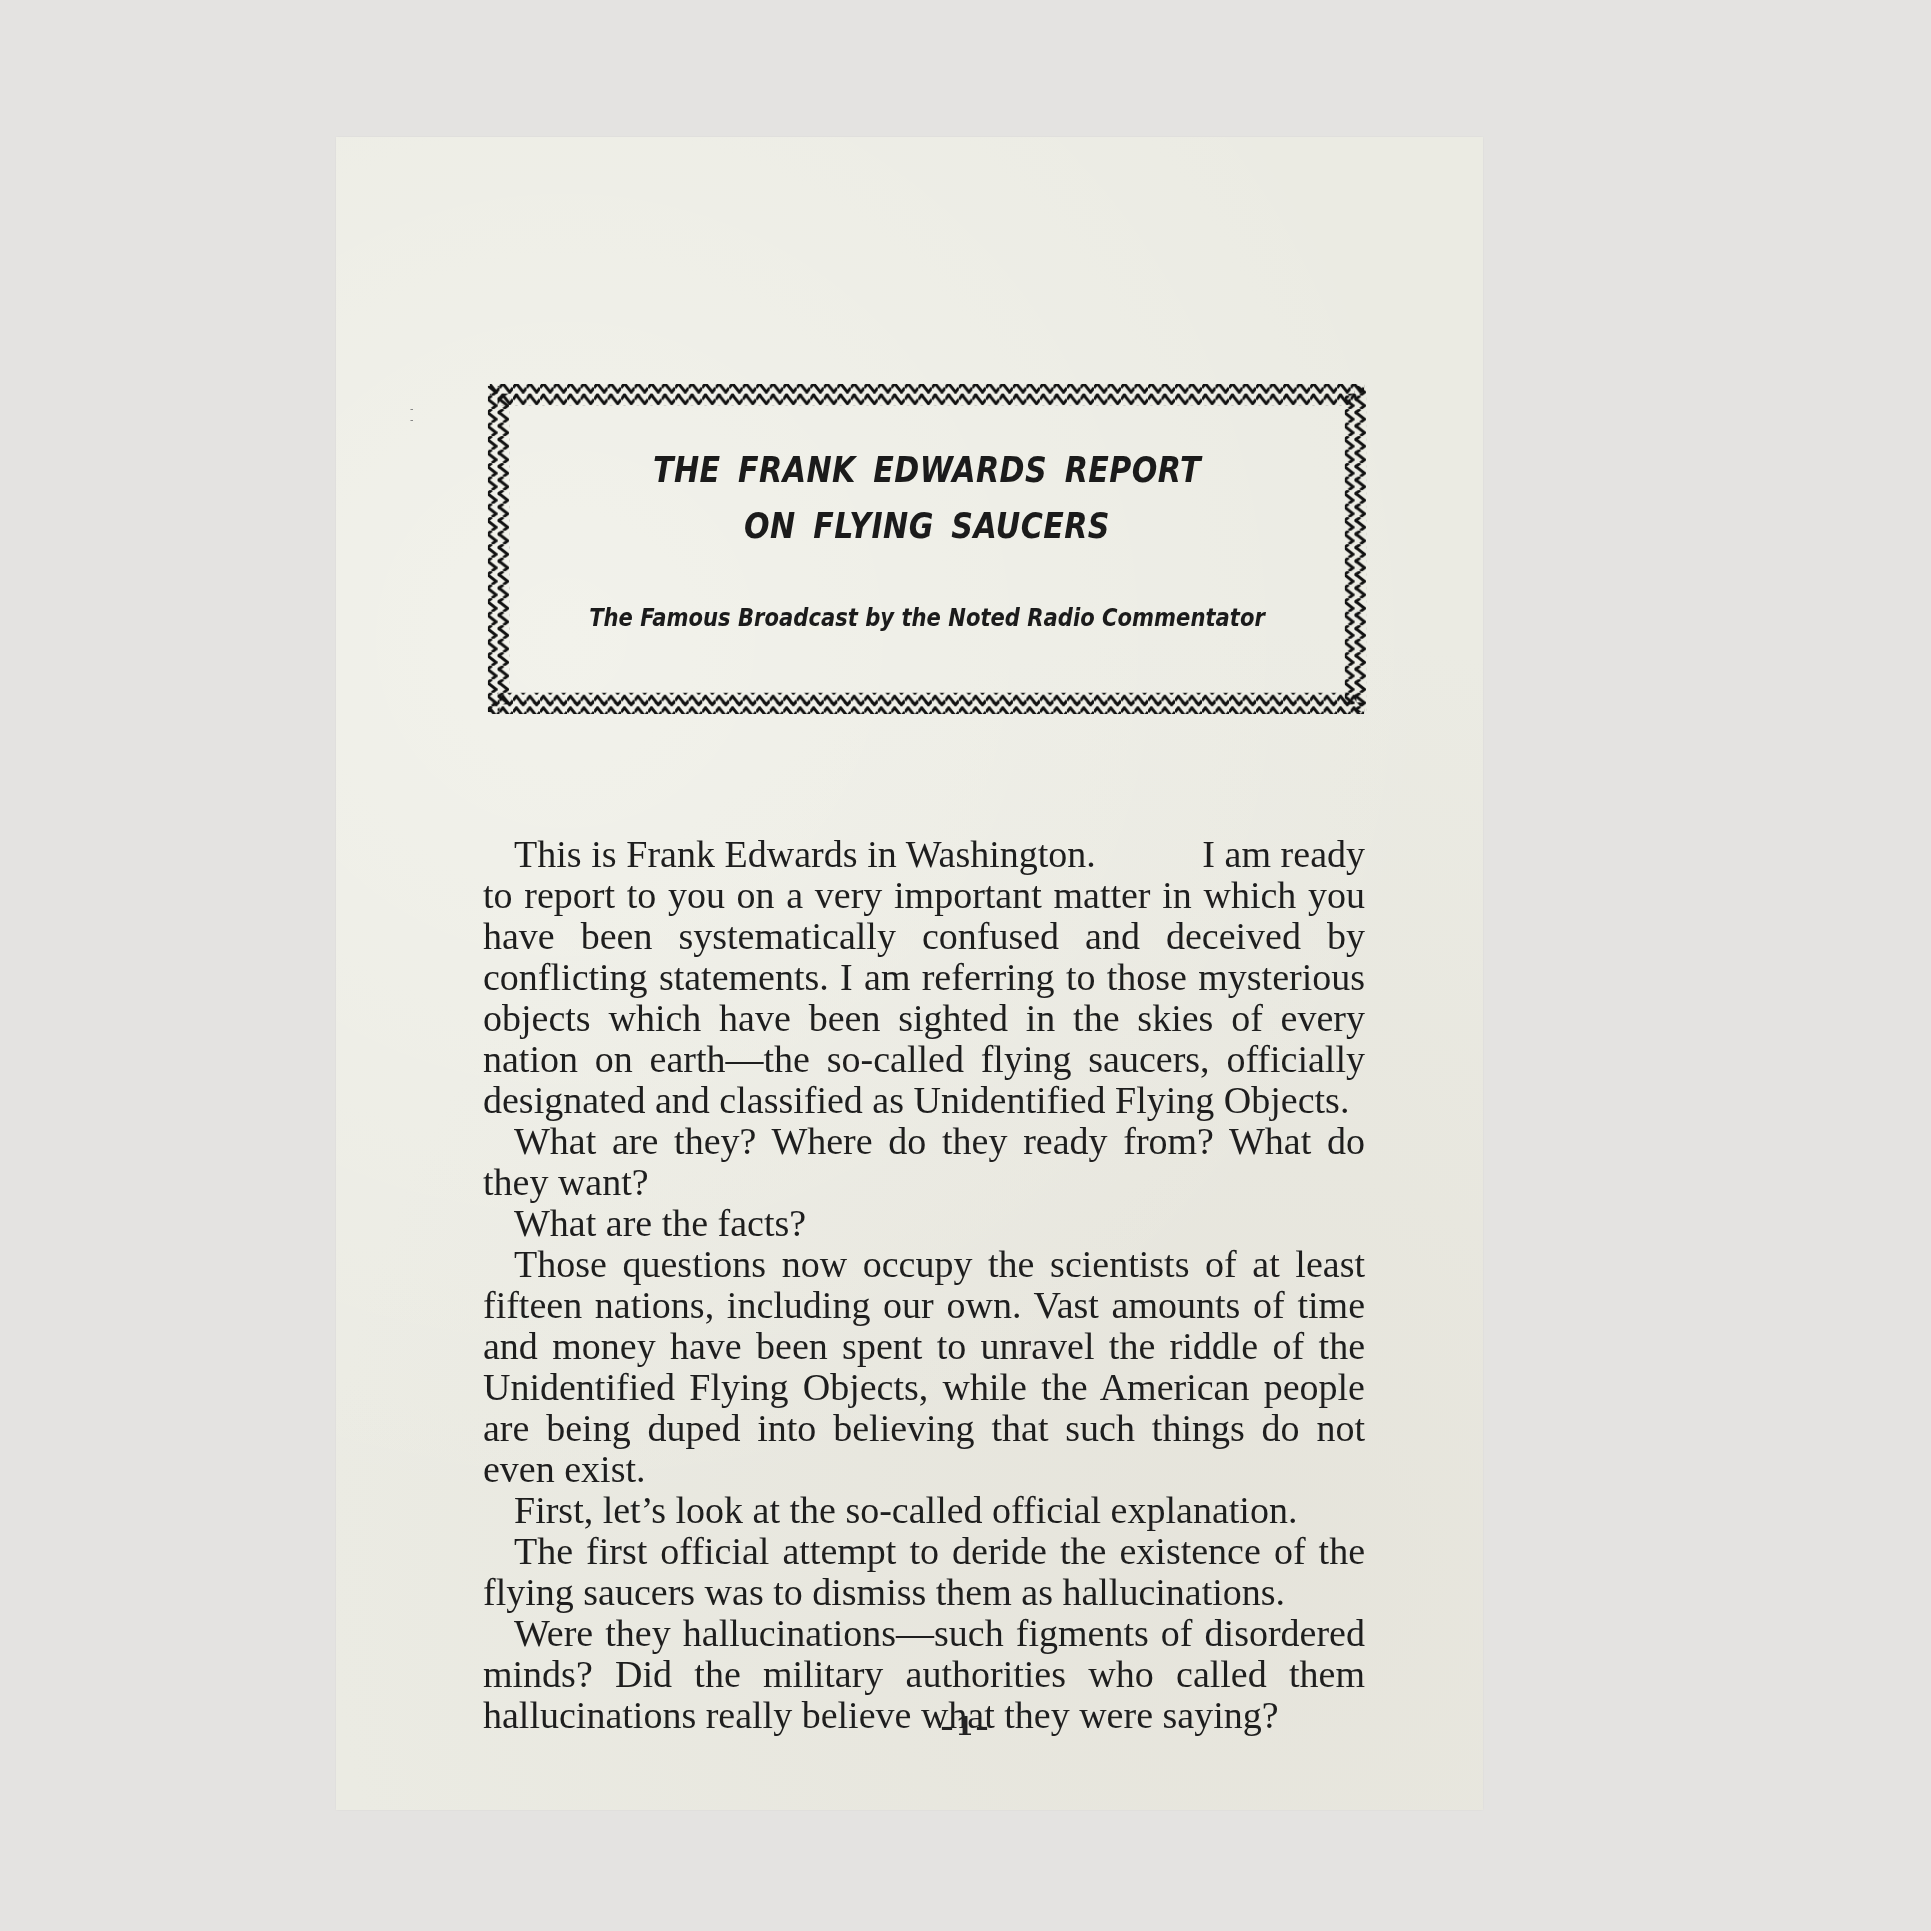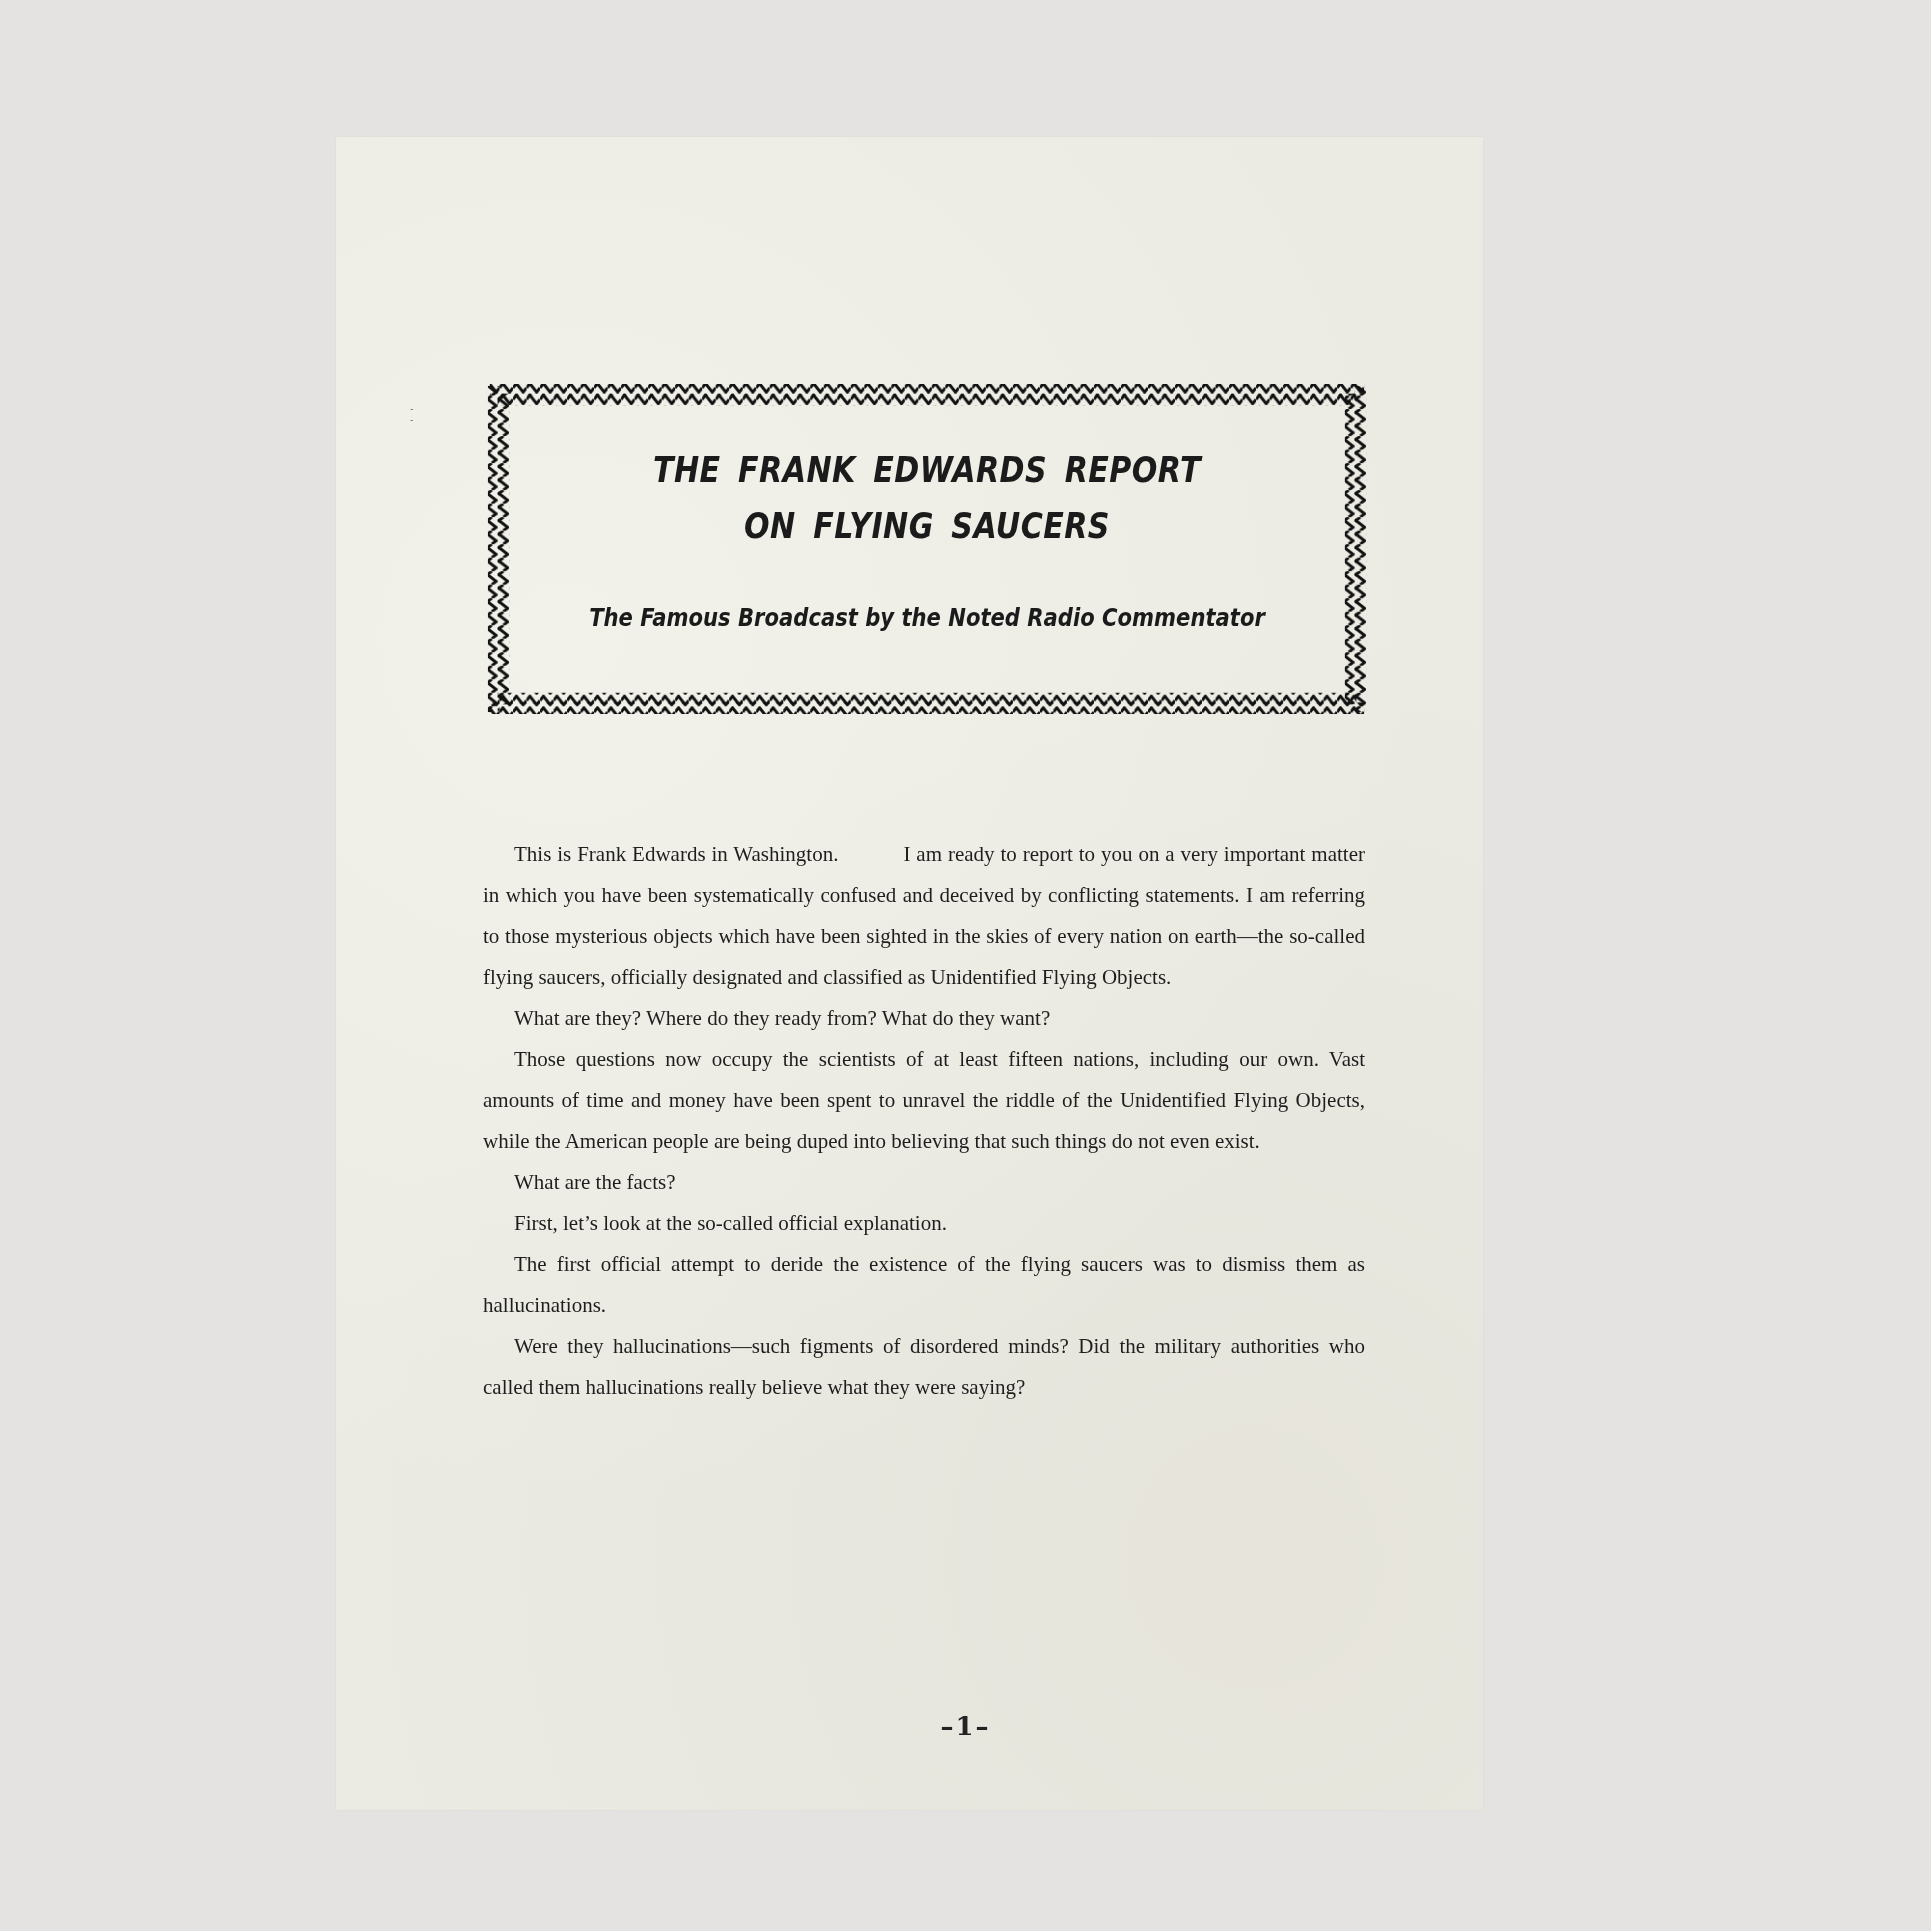--- a/index.html
+++ b/index.html
@@ -44,21 +44,21 @@
   .title-1 { top: 68px; font-size: 35px; letter-spacing: 0.5px; word-spacing: 7.7px; transform: scaleX(0.86); }
   .title-2 { top: 124px; font-size: 35px; letter-spacing: 0.5px; word-spacing: 7.7px; transform: scaleX(0.86); }
   .subtitle {
     top: 222px; font-size: 24px; transform: scaleX(0.88);
   }
   .body-text {
     position: absolute;
     left: 483px; top: 834px;
     width: 882px;
     font-family: "Liberation Serif", "DejaVu Serif", serif;
-    font-size: 21px;
+    font-size: 38px;
     line-height: 41px;
     color: #1e1e1e;
     text-align: justify;
   }
   .body-text p {
     margin: 0;
     text-indent: 31px;
     text-align-last: left;
   }
   .page-number {
@@ -102,21 +102,21 @@
     <rect x="890" y="12" width="12" height="322" fill="url(#waveV)"></rect>
   </svg>
   <div class="title-line title-1">THE FRANK EDWARDS REPORT</div>
   <div class="title-line title-2">ON FLYING SAUCERS</div>
   <div class="title-line subtitle">The Famous Broadcast by the Noted Radio Commentator</div>
 </div>
 
 <div class="body-text">
   <p>This is Frank Edwards in Washington.&nbsp;&nbsp;&nbsp;&nbsp;&nbsp;&nbsp;&nbsp;&nbsp;&nbsp;&nbsp; I am ready to report to you on a very important matter in which you have been systematically confused and deceived by conflicting statements. I am referring to those mysterious objects which have been sighted in the skies of every nation on earth—the so-called flying saucers, officially designated and classified as Unidentified Flying Objects.</p>
   <p>What are they? Where do they ready from? What do they want?</p>
+  <p>What are the facts?</p>
   <p>Those questions now occupy the scientists of at least fifteen nations, including our own. Vast amounts of time and money have been spent to unravel the riddle of the Unidentified Flying Objects, while the American people are being duped into believ­ing that such things do not even exist.</p>
-  <p>What are the facts?</p>
   <p>First, let’s look at the so-called official explanation.</p>
   <p>The first official attempt to deride the existence of the flying saucers was to dismiss them as hallucinations.</p>
   <p>Were they hallucinations—such figments of disordered minds? Did the military authorities who called them hallucinations really believe what they were saying?</p>
 </div>
 
 <div class="page-number">–1–</div>
 
 
 </body></html>

